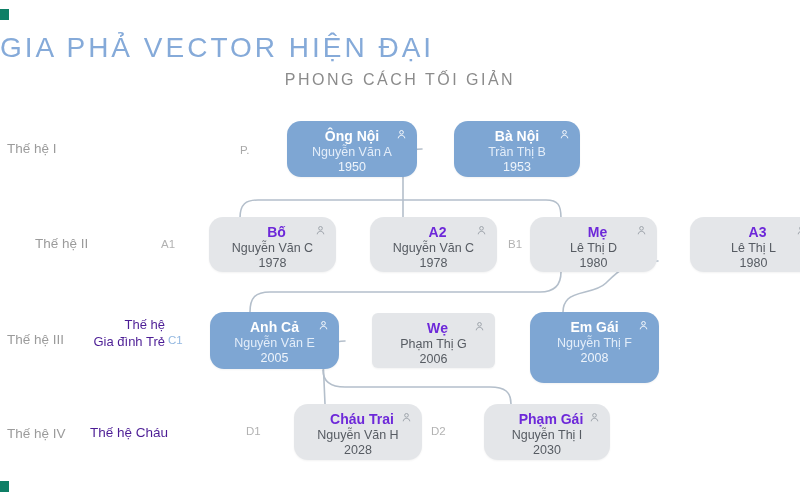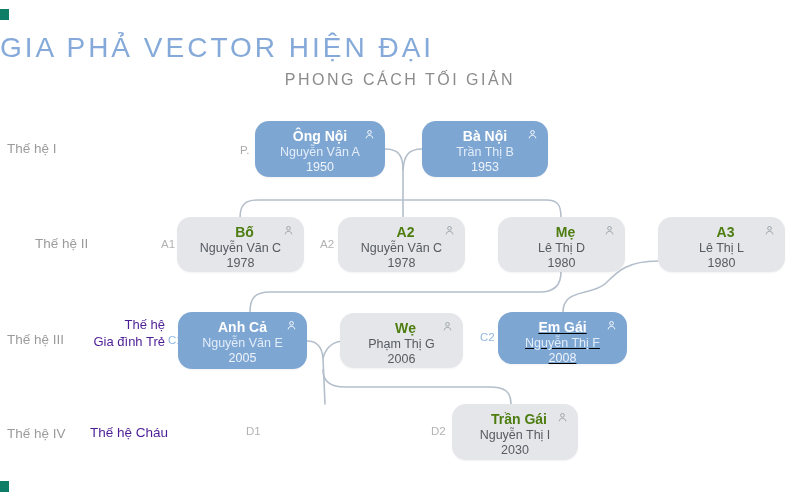--- a/index.html
+++ b/index.html
@@ -36,44 +36,45 @@
   #ann-c2{left:480px;top:331px;color:#92b7e0;}
   #ann-d1{left:246px;top:425px;} #ann-d2{left:431px;top:425px;}
   .group-label{position:absolute;font-size:13px;color:#4c1d95;z-index:2;line-height:17px;}
   #group3{left:55px;top:316px;width:110px;text-align:right;}
   #group4{left:90px;top:424px;font-size:13.5px;}
   
   .card{
     position:absolute;z-index:3;border-radius:14px;text-align:center;
     padding-top:7px;box-sizing:border-box;
     box-shadow:0 1px 2px rgba(0,0,0,0.05);
+    margin-left:32px;
   }
   .card .c-title{font-size:14px;font-weight:600;line-height:16px;}
   .card .c-name{font-size:12.5px;line-height:16px;}
   .card .c-year{font-size:12.5px;line-height:15px;}
   .blue{background:#7ea6d3;}
   .blue .c-title{color:#ffffff;}
   .blue .c-name{color:#e3edf9;}
   .blue .c-year{color:#eef4fb;}
   .gray{background:#e4e6e9;}
-  .gray .c-title{color:#4d7c0f;padding-left:8px;}
+  .gray .c-title{color:#6d28d9;padding-left:8px;}
   .gray .c-name,.gray .c-year{color:#565b62;}
   .badge{position:absolute;top:7px;right:9px;width:13px;height:13px;}
   .blue .badge{color:rgba(255,255,255,0.95);}
   .gray .badge{color:#9ba1a9;}
   .badge svg{width:13px;height:13px;display:block;}
   #card-ong-noi{left:255px;top:121px;width:130px;height:56px;}
   #card-ba-noi{left:422px;top:121px;width:126px;height:56px;}
   #card-bo{left:177px;top:217px;width:127px;height:55px;}
   #card-a2{left:338px;top:217px;width:127px;height:55px;}
   #card-me{left:498px;top:217px;width:127px;height:55px;}
   #card-a3{left:658px;top:217px;width:127px;height:55px;}
   #card-anh-ca{left:178px;top:312px;width:129px;height:57px;}
-  #card-we{left:340px;top:313px;width:123px;height:55px;}
-  #card-em-gai{left:498px;top:312px;width:129px;height:52px;text-decoration:underline;}
+  #card-we{left:340px;top:313px;width:123px;height:55px;border-radius:6px;}
+  #card-em-gai{left:498px;top:312px;width:129px;height:71px;}
   #card-chau-trai{left:262px;top:404px;width:128px;height:56px;}
   #card-chau-gai{left:452px;top:404px;width:126px;height:56px;}
 </style>
 </head>
 <body>
 
 <div id="stage">
 
   <div id="corner-top" class="corner"></div>
   <div id="corner-bottom" class="corner"></div>
@@ -221,26 +222,37 @@
         <svg viewBox="0 0 24 24">
           <circle cx="12" cy="8" r="3.4" fill="none" stroke="currentColor" stroke-width="1.8"></circle>
           <path d="M6 19c0-3.3 2.7-5.4 6-5.4s6 2.1 6 5.4" fill="none" stroke="currentColor" stroke-width="1.8"></path>
         </svg>
       </span>
     <div class="c-title">Em Gái</div>
     <div class="c-name">Nguyễn Thị F</div>
     <div class="c-year">2008</div>
   </div>
 
+  <div id="card-chau-trai" class="card gray">
+    <span class="badge">
+        <svg viewBox="0 0 24 24">
+          <circle cx="12" cy="8" r="3.4" fill="none" stroke="currentColor" stroke-width="1.8"></circle>
+          <path d="M6 19c0-3.3 2.7-5.4 6-5.4s6 2.1 6 5.4" fill="none" stroke="currentColor" stroke-width="1.8"></path>
+        </svg>
+      </span>
+    <div class="c-title">Cháu Trai</div>
+    <div class="c-name">Nguyễn Văn H</div>
+    <div class="c-year">2028</div>
+  </div>
 
   <div id="card-chau-gai" class="card gray">
     <span class="badge">
         <svg viewBox="0 0 24 24">
           <circle cx="12" cy="8" r="3.4" fill="none" stroke="currentColor" stroke-width="1.8"></circle>
           <path d="M6 19c0-3.3 2.7-5.4 6-5.4s6 2.1 6 5.4" fill="none" stroke="currentColor" stroke-width="1.8"></path>
         </svg>
       </span>
-    <div class="c-title">Trần Gái</div>
+    <div class="c-title">Phạm Gái</div>
     <div class="c-name">Nguyễn Thị I</div>
     <div class="c-year">2030</div>
   </div>
 
 </div>
 
 </body></html>

